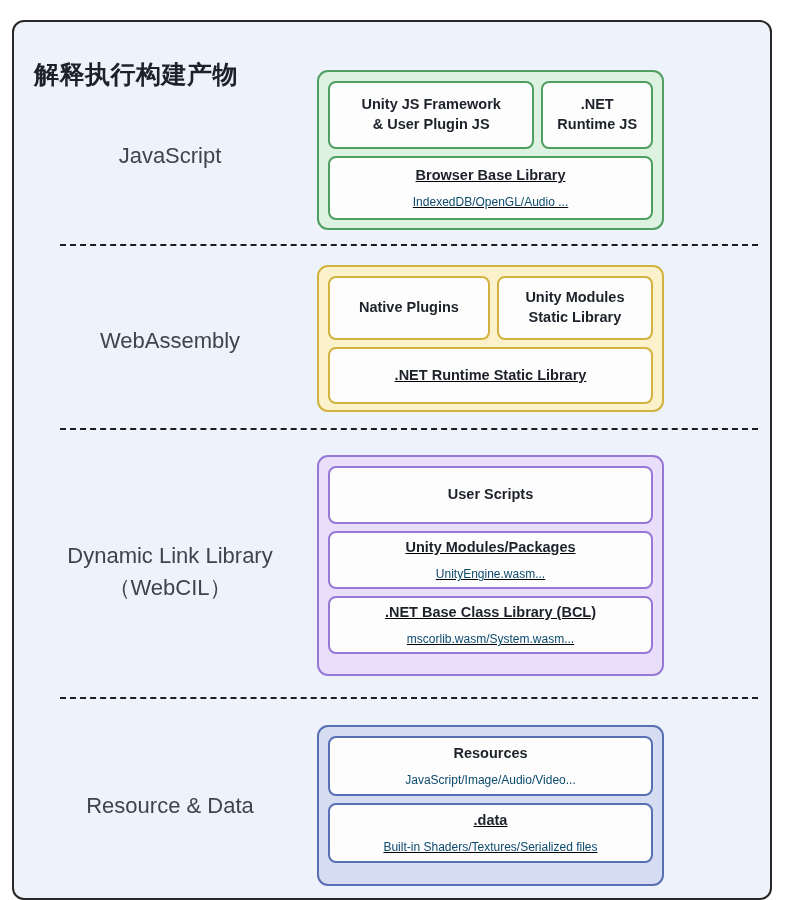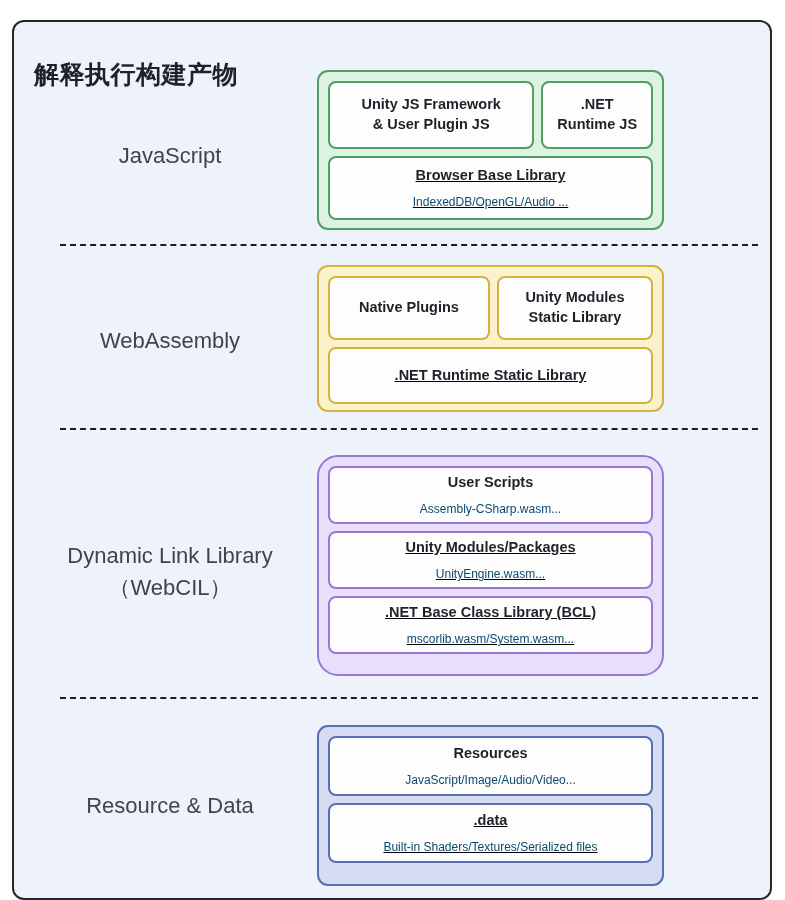--- a/index.html
+++ b/index.html
@@ -153,25 +153,24 @@
           </div>
         </div>
         <div class="row" style="height: 57px;">
           <div class="card" style="flex-grow: 1; flex-basis: 0px;">
             <div class="t">.NET Runtime Static Library</div>
           </div>
         </div>
       </div>
       <div class="tier-label" style="top: 518px;">Dynamic Link Library
 （WebCIL）</div>
-      <div class="group g-purple" style="top: 433px; height: 221px; border-radius: 21px;">
+      <div class="group g-purple" style="top: 433px; height: 221px;">
         <div class="row" style="height: 58px;">
           <div class="card" style="flex-grow: 1; flex-basis: 0px;">
             <div class="t">User Scripts</div>
-            <div class="s">Assembly-CSharp.wasm...</div>
           </div>
         </div>
         <div class="row" style="height: 58px;">
           <div class="card" style="flex-grow: 1; flex-basis: 0px;">
             <div class="t">Unity Modules/Packages</div>
             <div class="s">UnityEngine.wasm...</div>
           </div>
         </div>
         <div class="row" style="height: 58px;">
           <div class="card" style="flex-grow: 1; flex-basis: 0px;">

